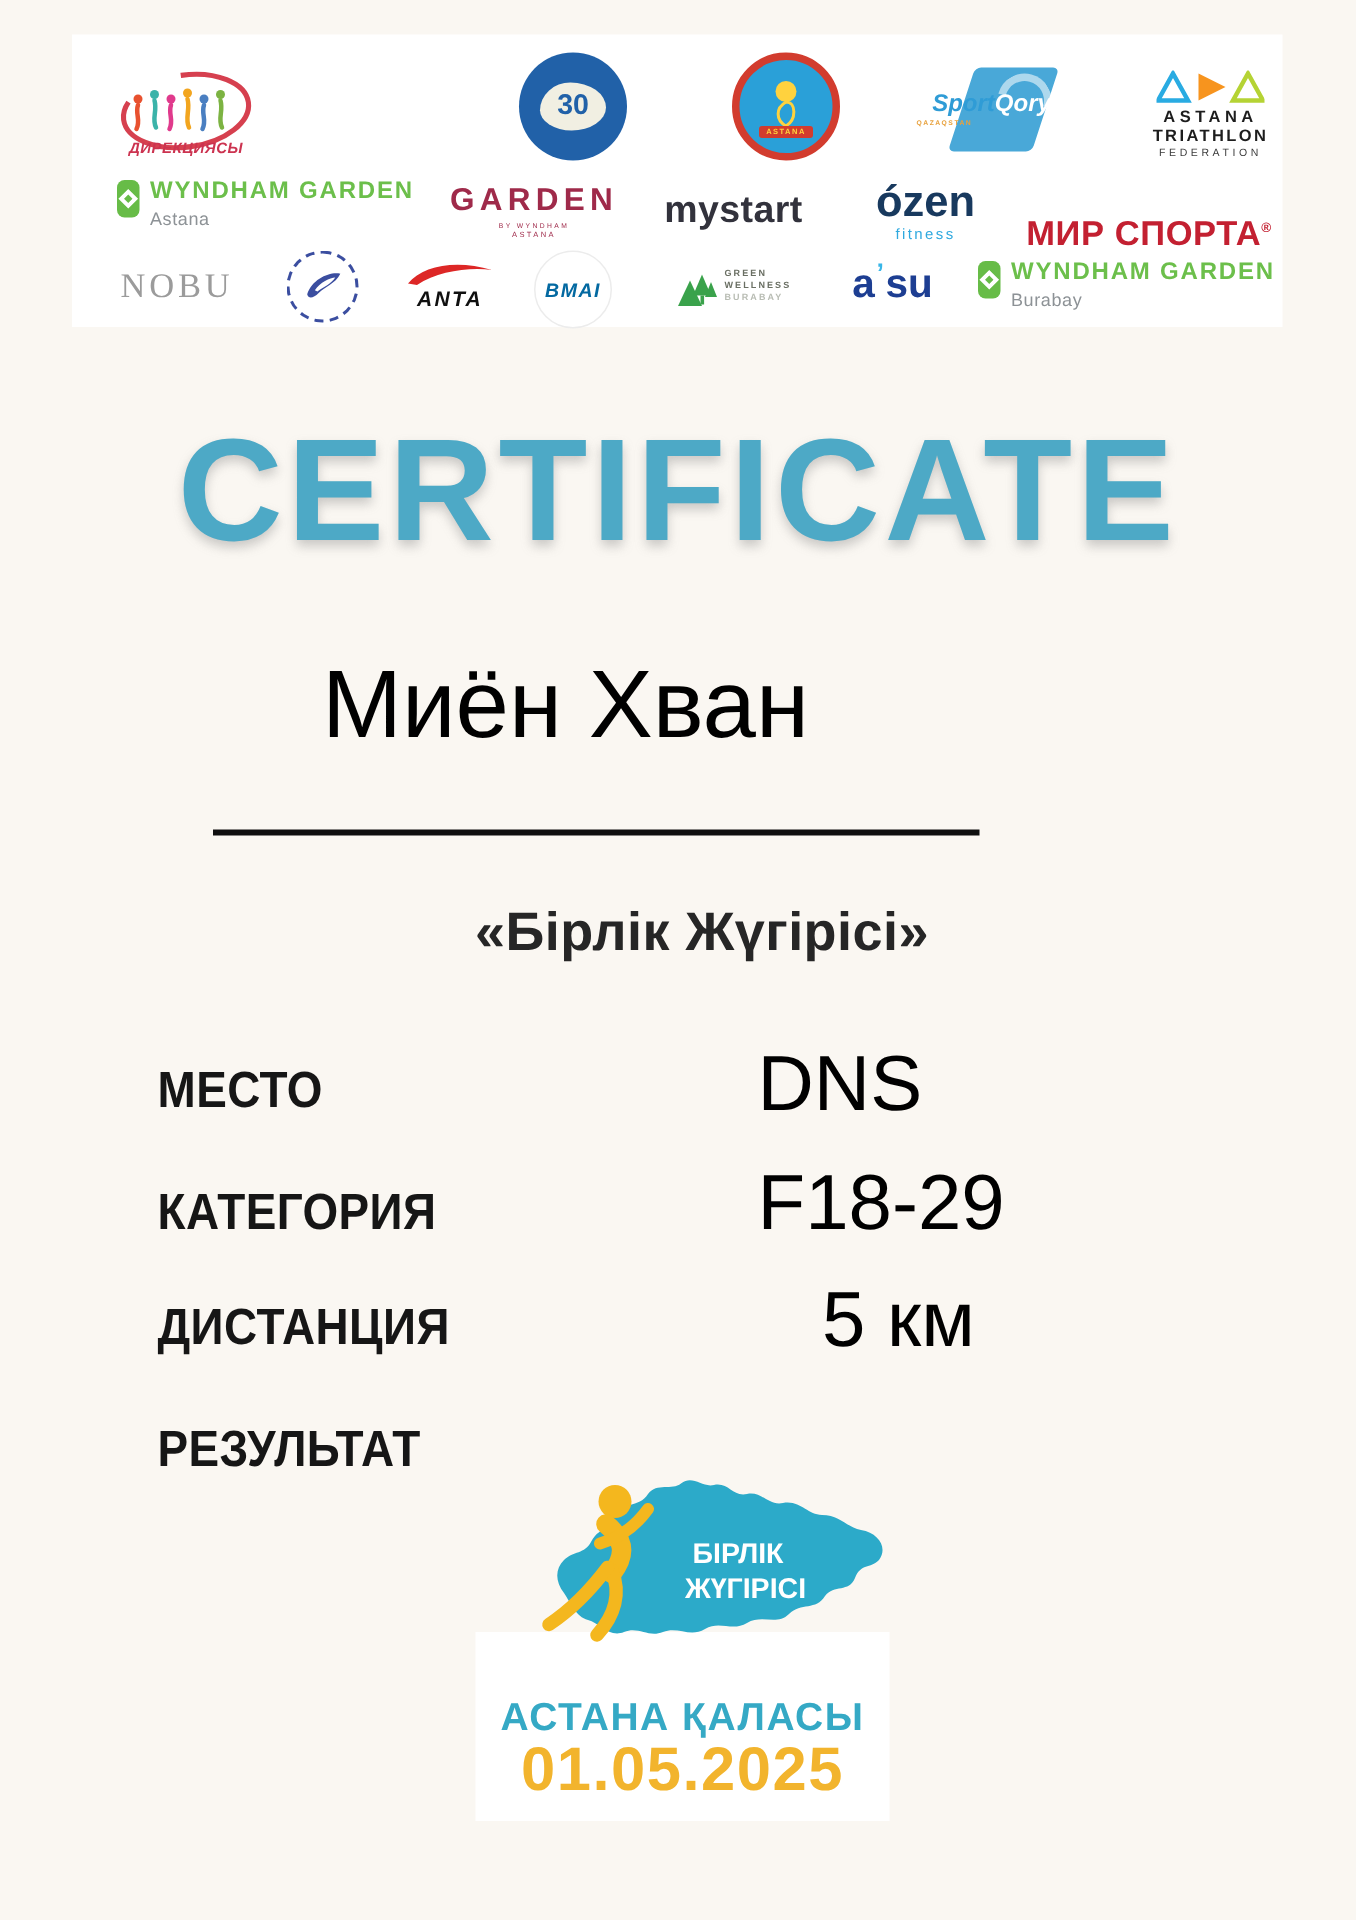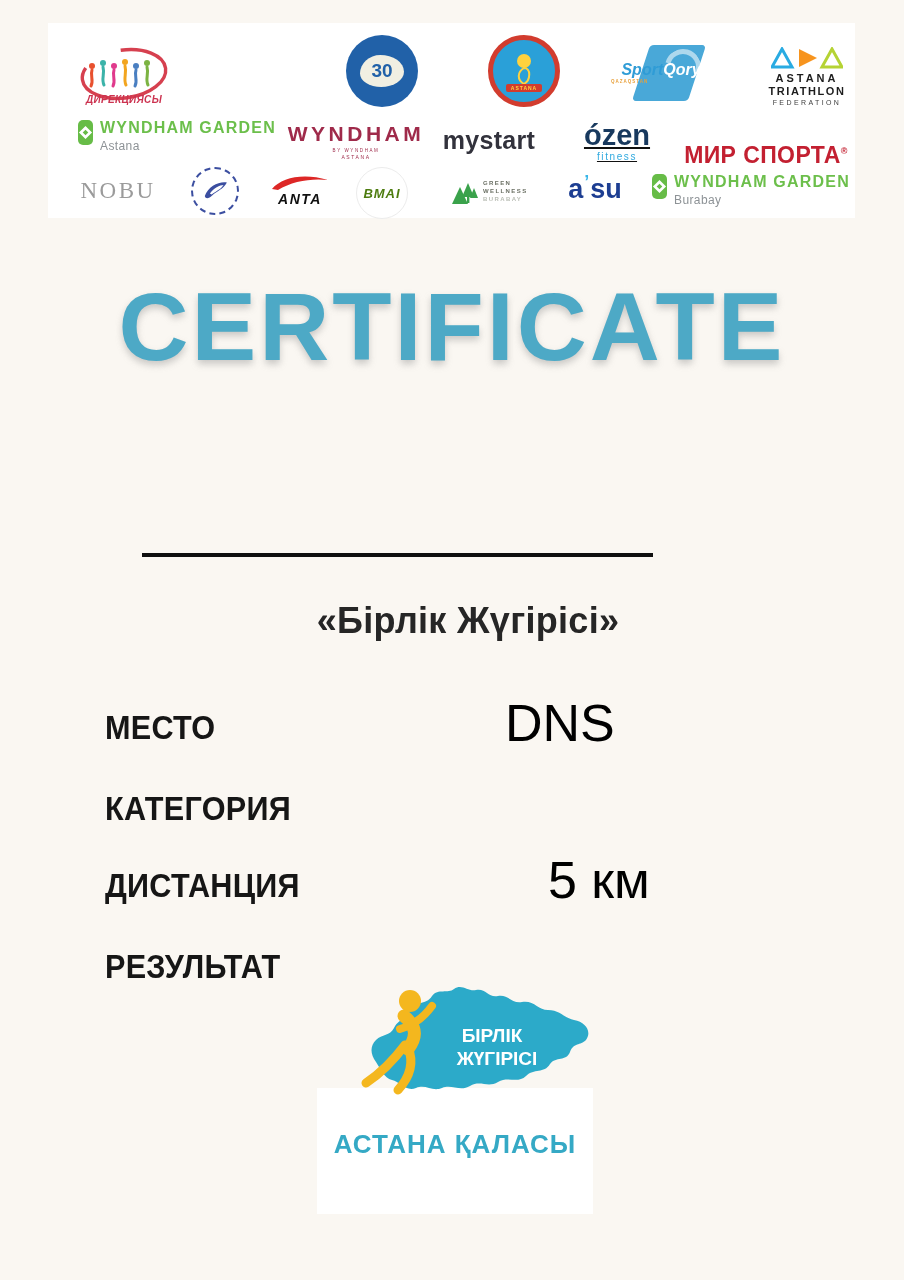--- a/index.html
+++ b/index.html
@@ -40,34 +40,34 @@
   .l-wga{left:30px;top:96px;width:196px;height:44px;flex-direction:row;align-items:flex-start;justify-content:flex-start;text-align:left;}
   .wg-icon{width:25px;height:25px;border-radius:5px;background:#67bc47;display:flex;align-items:center;justify-content:center;margin-right:7px;margin-top:1px;}
   .wg-brand{font-size:16px;font-weight:700;letter-spacing:1.2px;color:#6cbf4b;white-space:nowrap;}
   .wg-loc{font-size:12px;color:#8d9296;margin-top:2px;letter-spacing:.4px;}
   .l-ramada{left:258px;top:98px;width:100px;height:40px;}
   .ramada-brand{font-size:21px;font-weight:600;letter-spacing:3.5px;color:#9f2a4a;}
   .ramada-sub1{font-size:4.5px;letter-spacing:1.6px;color:#9f2a4a;margin-top:2px;}
   .ramada-sub2{font-size:5px;letter-spacing:1.6px;color:#9f2a4a;margin-top:1px;}
   .l-mystart{left:388px;top:100px;width:106px;height:34px;}
   .mystart-brand{font-size:25px;font-weight:800;color:#32323c;letter-spacing:.3px;}
-  .l-ozen{left:526px;top:94px;width:86px;height:48px;text-decoration:underline;}
+  .l-ozen{left:526px;top:94px;width:86px;height:48px;}
   .ozen-brand{font-size:29px;font-weight:800;color:#18395e;line-height:1;}
   .ozen-sub{font-size:10px;color:#2fa9df;letter-spacing:1.6px;margin-top:1px;}
   .l-mir{left:640px;top:116px;width:156px;height:32px;}
   .mir-brand{font-size:23px;font-weight:900;color:#c32031;letter-spacing:.4px;white-space:nowrap;}
   .mir-reg{font-size:9px;vertical-align:super;}
   
   .l-nobu{left:30px;top:148px;width:80px;height:40px;}
   .nobu-brand{font-family:"Liberation Serif","DejaVu Serif",serif;font-size:23px;letter-spacing:2.5px;color:#9b9b9b;}
   .l-joma{left:143px;top:144px;width:48px;height:48px;border-radius:50%;border:2.5px dashed #3b4ea0;box-sizing:border-box;background:#fff;}
   .l-anta{left:220px;top:146px;width:64px;height:42px;}
   .anta-brand{font-size:14px;font-weight:900;font-style:italic;color:#101010;letter-spacing:1.5px;margin-top:1px;}
   .l-bmai{left:308px;top:144px;width:50px;height:50px;border:1px solid #ececec;border-radius:50%;background:#fff;}
-  .bmai-brand{font-size:13px;font-weight:900;font-style:italic;letter-spacing:1px;color:#4d7c0f;}
+  .bmai-brand{font-size:13px;font-weight:900;font-style:italic;letter-spacing:1px;color:#0369a1;}
   .l-gw{left:400px;top:146px;width:92px;height:44px;flex-direction:row;justify-content:flex-start;text-align:left;}
   .gw-text{margin-left:5px;}
   .gw-l1,.gw-l2{font-size:6px;font-weight:800;letter-spacing:1.4px;color:#6a6f63;line-height:1.35;}
   .gw-l3{font-size:6px;font-weight:700;letter-spacing:1.4px;color:#b9bdb4;line-height:1.35;}
   .l-asu{left:518px;top:148px;width:58px;height:36px;flex-direction:row;}
   .asu-part{font-size:27px;font-weight:800;color:#1d3e92;line-height:1;}
   .asu-apos{font-size:18px;font-weight:800;color:#38b6e8;margin:-14px 1px 0 1px;}
   .l-wgb{left:604px;top:150px;width:196px;height:44px;flex-direction:row;align-items:flex-start;justify-content:flex-start;text-align:left;}
   
   .title{
@@ -178,21 +178,21 @@
             <path d="M8,1 L15,8 L8,15 L1,8 Z M8,5 L11,8 L8,11 L5,8 Z" fill="#fff" fill-rule="evenodd"></path>
           </svg>
       </div>
       <div>
         <div class="wg-brand">WYNDHAM GARDEN</div>
         <div class="wg-loc">Astana</div>
       </div>
     </div>
 
     <div class="logo l-ramada">
-      <div class="ramada-brand">WYNDHAM</div>
+      <div class="ramada-brand">GARDEN</div>
       <div class="ramada-sub1">BY WYNDHAM</div>
       <div class="ramada-sub2">ASTANA</div>
     </div>
 
     <div class="logo l-mystart">
       <div class="mystart-brand">mystart</div>
     </div>
 
     <div class="logo l-ozen">
       <div class="ozen-brand">ózen</div>
@@ -254,28 +254,30 @@
       <div>
         <div class="wg-brand">WYNDHAM GARDEN</div>
         <div class="wg-loc">Burabay</div>
       </div>
     </div>
 
   </div>
 
   <div class="title">CERTIFICATE</div>
 
+  <div class="participant">Миён Хван</div>
   <div class="name-underline"></div>
 
   <div class="event-name">«Бірлік Жүгірісі»</div>
 
   <div class="field-label fl-1">МЕСТО</div>
   <div class="field-value fv-1">DNS</div>
 
   <div class="field-label fl-2">КАТЕГОРИЯ</div>
+  <div class="field-value fv-2">F18-29</div>
 
   <div class="field-label fl-3">ДИСТАНЦИЯ</div>
   <div class="field-value fv-3">5 км</div>
 
   <div class="field-label fl-4">РЕЗУЛЬТАТ</div>
   <div class="field-value fv-4"></div>
 
   <div class="footer-box"></div>
 
   <svg class="map-logo" viewBox="0 0 252 128">
@@ -285,14 +287,15 @@
       <path d="M58,32 C70,42 72,52 62,65" stroke="#f4b71e" stroke-width="13" fill="none"></path>
       <path d="M54,45 C68,41 78,33 86,22" stroke="#f4b71e" stroke-width="8" fill="none"></path>
       <path d="M62,63 C68,78 64,93 52,106" stroke="#f4b71e" stroke-width="9" fill="none"></path>
       <path d="M59,61 C47,77 35,89 20,99" stroke="#f4b71e" stroke-width="9" fill="none"></path>
     </g>
     <text x="146" y="58" text-anchor="middle" font-family="Liberation Sans, DejaVu Sans, sans-serif" font-size="19" font-weight="bold" fill="#ffffff">БІРЛІК</text>
     <text x="151" y="81" text-anchor="middle" font-family="Liberation Sans, DejaVu Sans, sans-serif" font-size="19" font-weight="bold" fill="#ffffff">ЖҮГІРІСІ</text>
   </svg>
 
   <div class="footer-city">АСТАНА ҚАЛАСЫ</div>
+  <div class="footer-date">01.05.2025</div>
 
 </div>
 
 </body></html>

